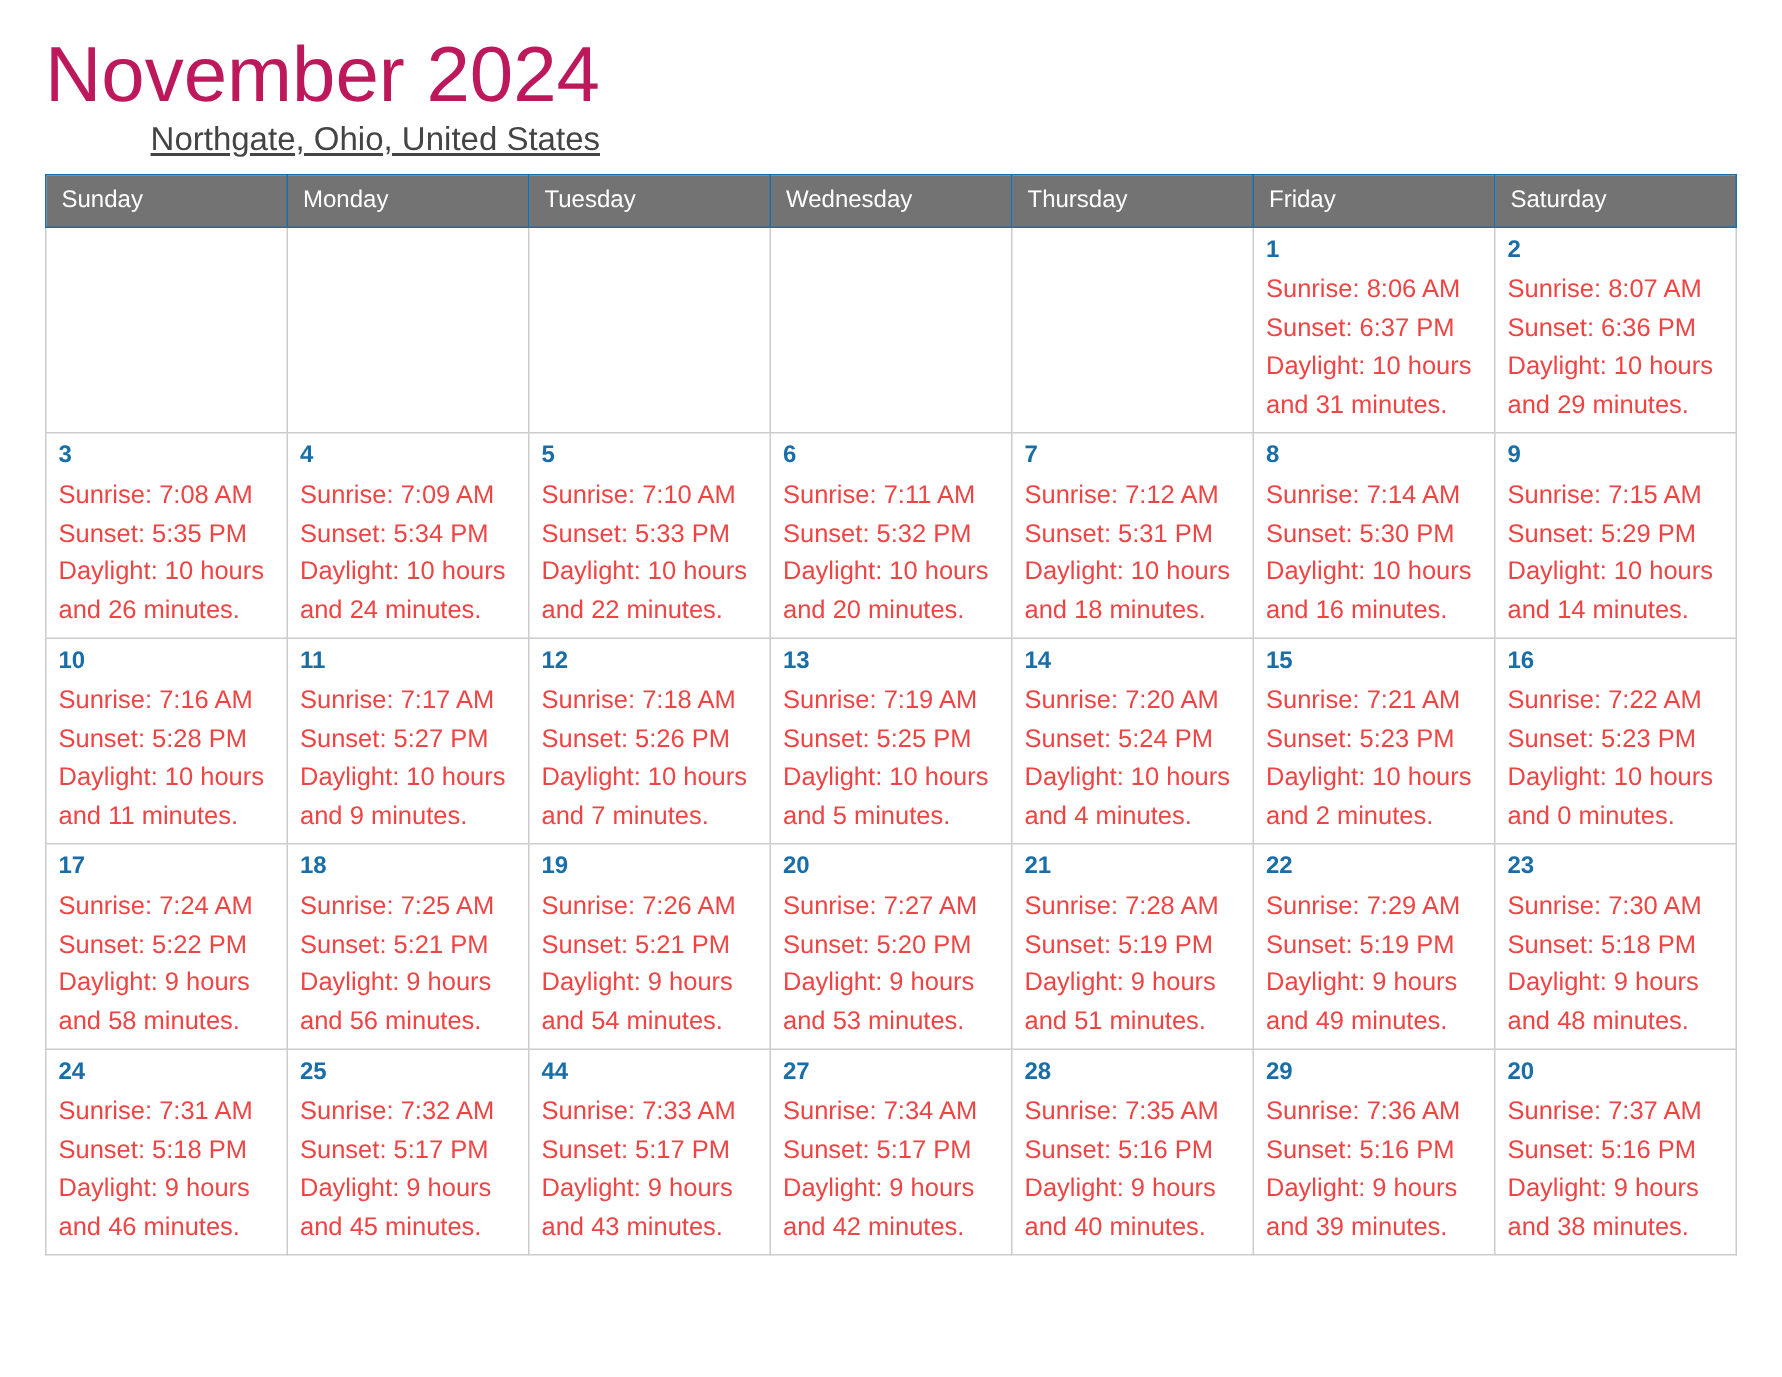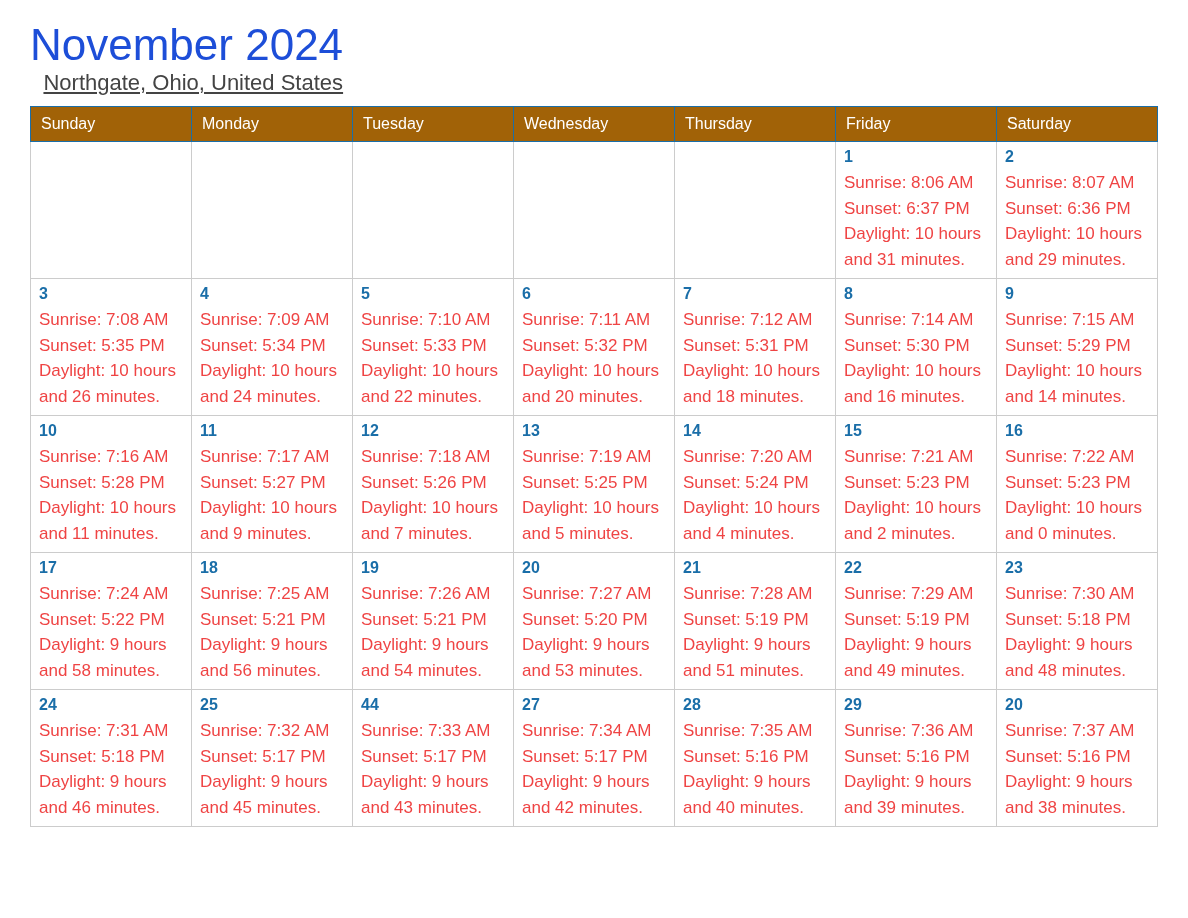--- a/index.html
+++ b/index.html
@@ -19,37 +19,37 @@
     .logo {
       display: flex;
       flex-direction: column;
       align-items: flex-start;
       margin-top: 10px;
     }
     .title-area {
       text-align: right;
     }
     .title-area h1 {
-      font-size: 44px;
+      font-size: 52px;
       font-weight: normal;
-      color: #1d4ed8;
+      color: #be185d;
     }
     .title-area h2 {
       font-size: 22px;
       font-weight: normal;
       color: #444;
       text-decoration: underline;
     }
     .calendar {
       width: 100%;
       border-collapse: collapse;
       margin-top: 10px;
     }
     .calendar th {
-      background-color: #a16207;
+      background-color: #737373;
       color: #fff;
       padding: 8px 10px;
       text-align: left;
       font-size: 16px;
       font-weight: normal;
       border: 1px solid #1a6ea8;
     }
     .calendar td {
       vertical-align: top;
       padding: 6px 8px;

